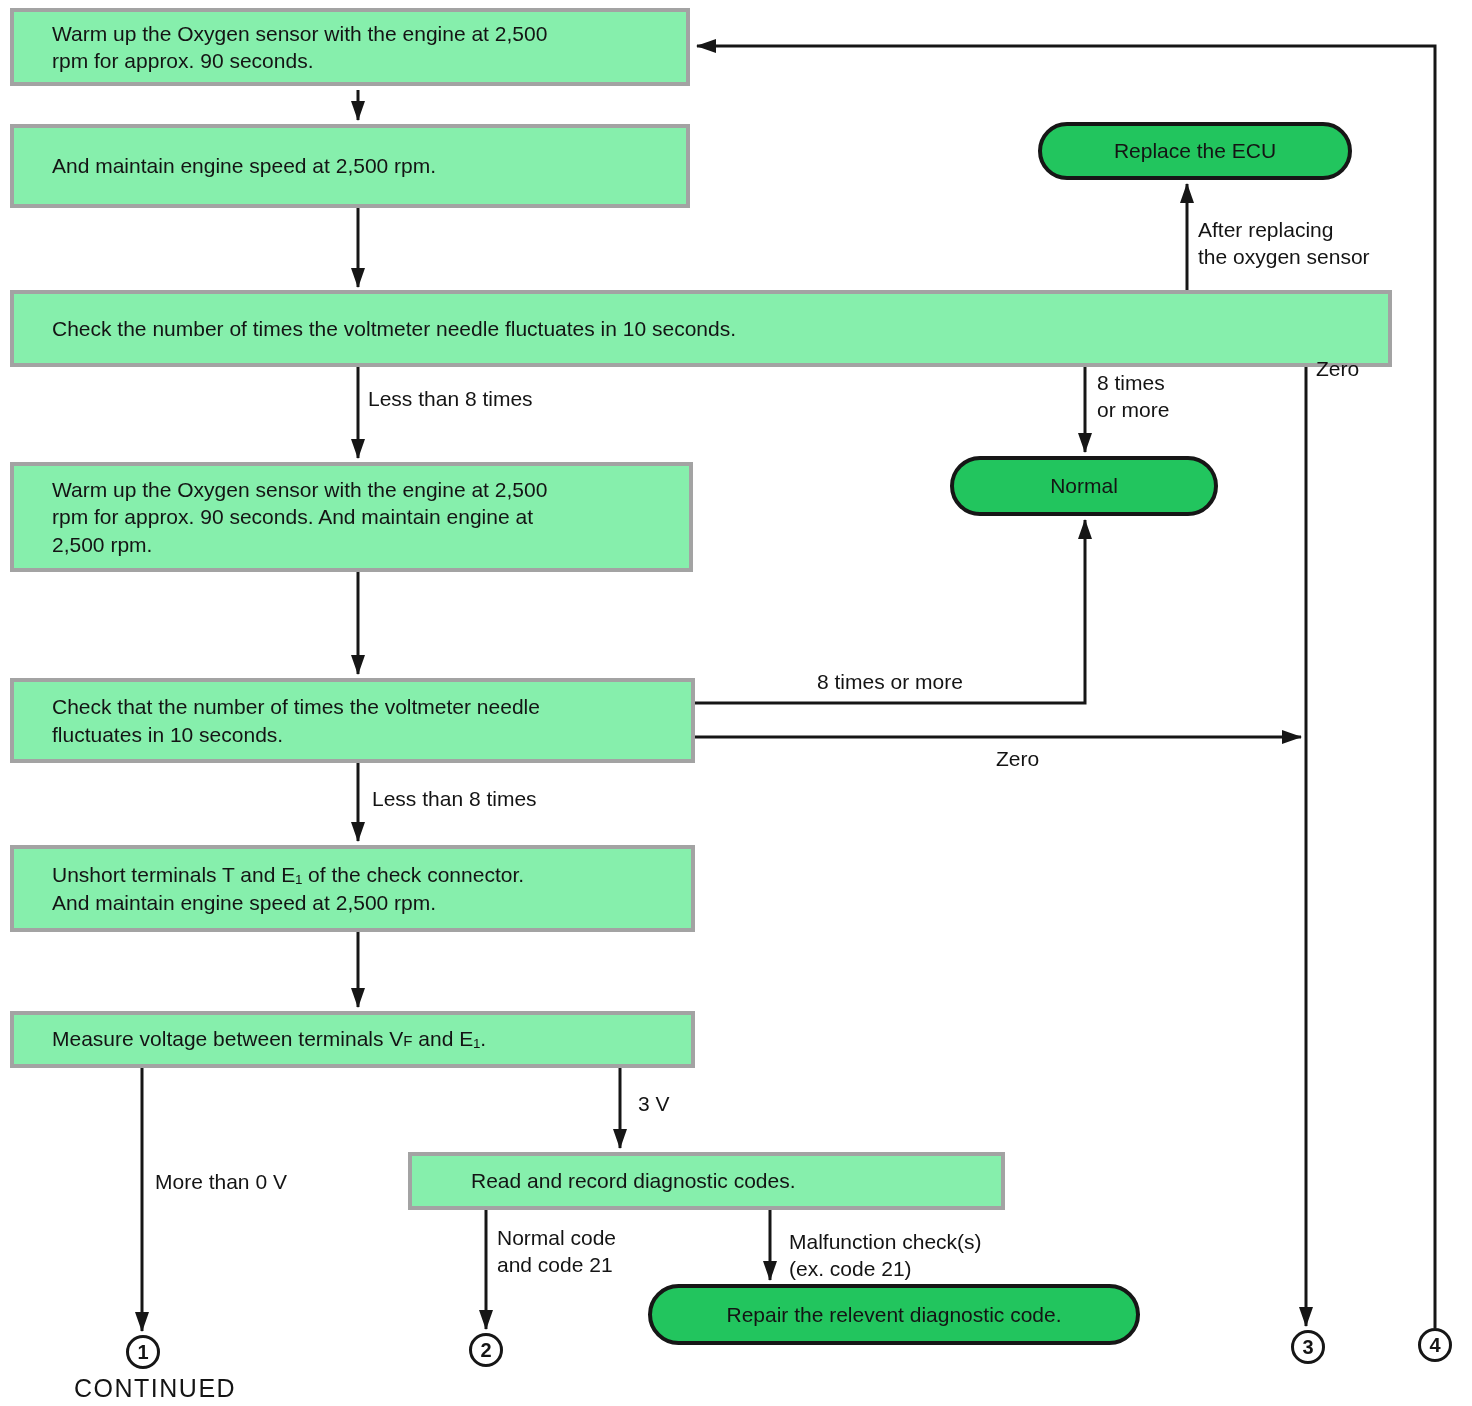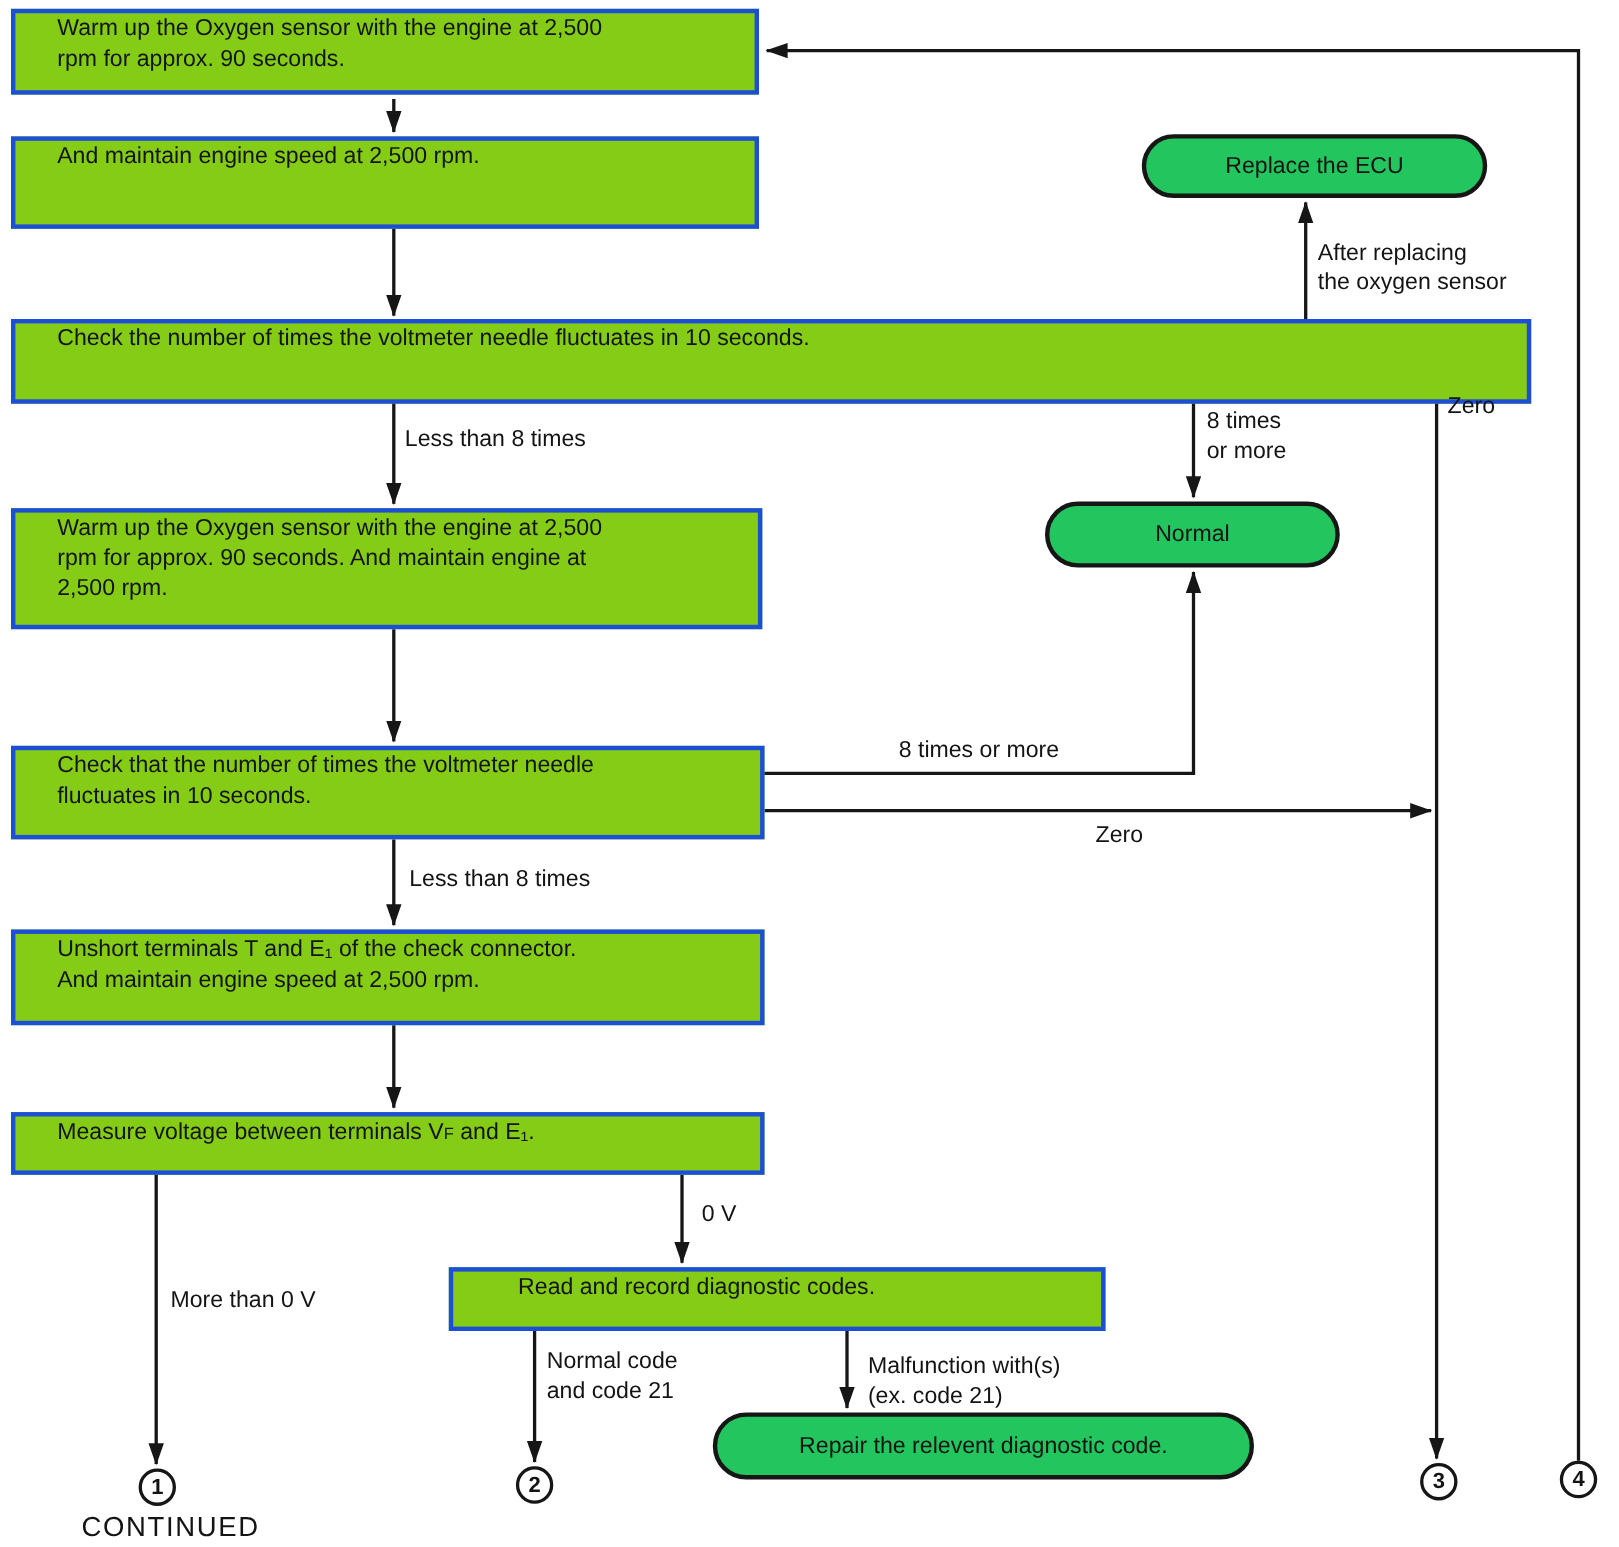--- a/index.html
+++ b/index.html
@@ -3,22 +3,22 @@
 <meta charset="utf-8">
 <style>
   html,body{margin:0;padding:0;background:#ffffff;}
   .stage{
     position:relative;width:1472px;height:1406px;background:#ffffff;
     font-family:"Liberation Sans","DejaVu Sans",sans-serif;
     color:#141414;overflow:hidden;
   }
   .wires{position:absolute;left:0;top:0;}
   .node{
-    position:absolute;box-sizing:border-box;background:#84cc16;
-    border:4px solid #1d4ed8;display:flex;
+    position:absolute;box-sizing:border-box;background:#86efac;
+    border:4px solid #a3a3a3;display:flex;align-items:center;
   }
   .node .txt{padding-left:38px;padding-right:12px;font-size:21px;line-height:27.5px;}
   .node .ln{display:block;}
   .oval{
     position:absolute;box-sizing:border-box;background:#22c55e;
     border:4px solid #161616;border-radius:40px;
     display:flex;align-items:center;justify-content:center;
     font-size:21px;
   }
   .lbl{position:absolute;font-size:21px;line-height:27px;white-space:nowrap;}
@@ -143,29 +143,29 @@
   </div>
 
   <div class="lbl" style="left:817px;top:668px">8 times or more</div>
 
   <div class="lbl" style="left:996px;top:745px">Zero</div>
 
   <div class="lbl" style="left:372px;top:785px">Less than 8 times</div>
 
   <div class="lbl" style="left:155px;top:1168px">More than 0 V</div>
 
-  <div class="lbl" style="left:638px;top:1090px">0 V</div>
+  <div class="lbl" style="left:638px;top:1090px">3 V</div>
 
   <div class="lbl" style="left:497px;top:1224px">
     <span class="ln">Normal code</span>
     <span class="ln">and code 21</span>
   </div>
 
   <div class="lbl" style="left:789px;top:1228px">
-    <span class="ln">Malfunction with(s)</span>
+    <span class="ln">Malfunction check(s)</span>
     <span class="ln">(ex. code 21)</span>
   </div>
 
   <div class="circ" style="left:126px;top:1335px">1</div>
   <div class="circ" style="left:469px;top:1333px">2</div>
   <div class="circ" style="left:1291px;top:1330px">3</div>
   <div class="circ" style="left:1418px;top:1328px">4</div>
 
   <div class="continued" style="left:74px;top:1374px">CONTINUED</div>
 

